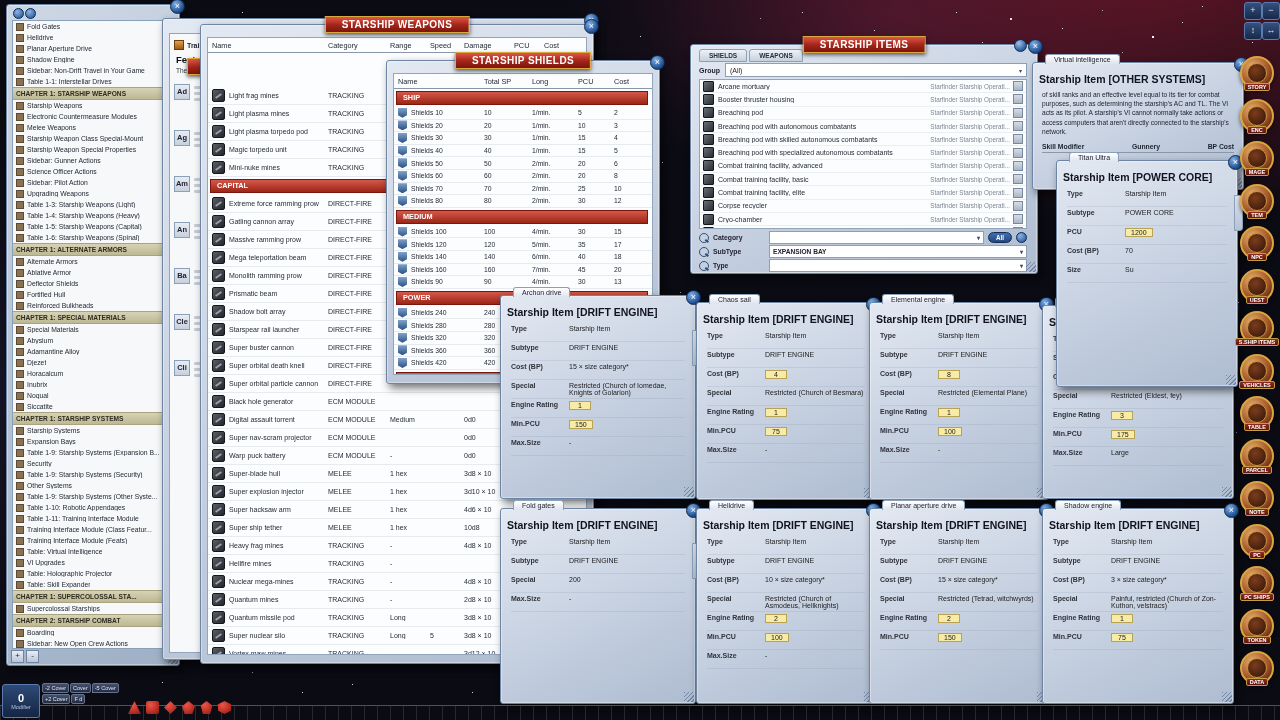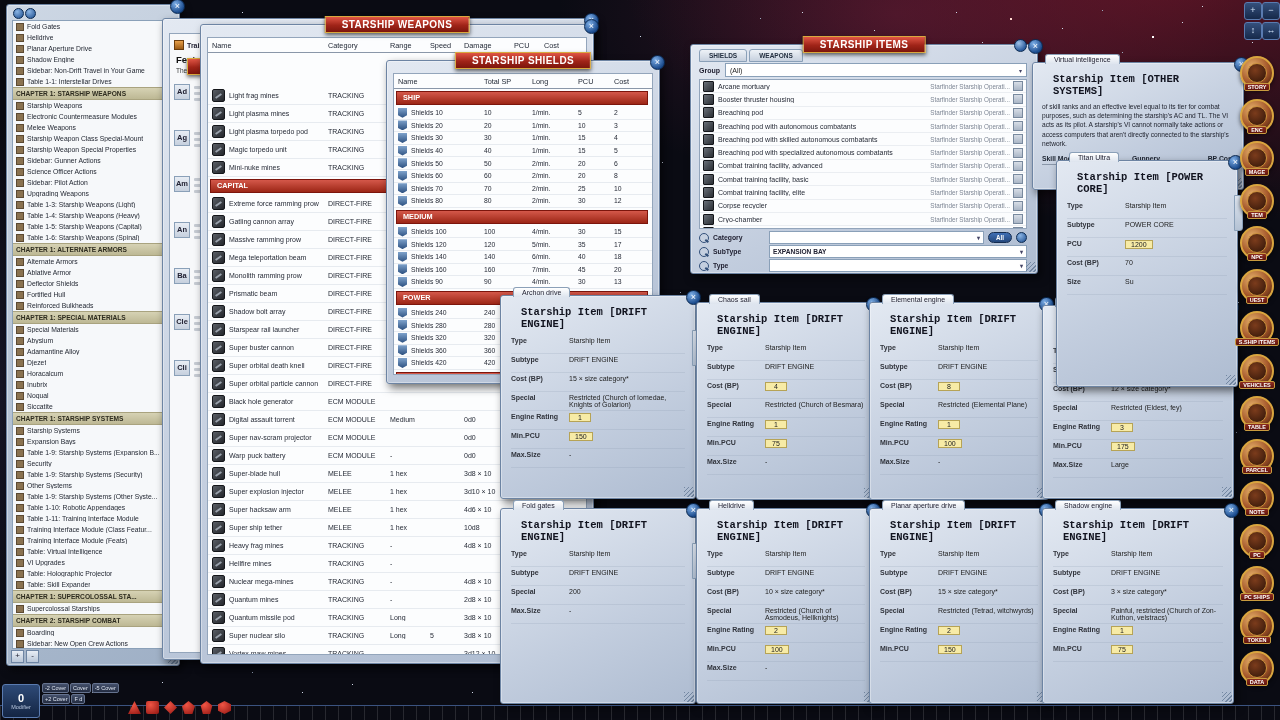--- a/index.html
+++ b/index.html
@@ -33,21 +33,21 @@
     box-shadow:0 2px 4px rgba(0,0,0,.6);z-index:4;}
   .ribbon.left{left:24px;transform:none;margin-top:48px;}
   .close-btn{position:absolute;top:-6px;right:-6px;width:13px;height:13px;border-radius:50%;
     background:radial-gradient(circle at 35% 30%,#7fb0e8,#1c4c8e 70%);border:1px solid #0b2a52;
     color:#fff;font-size:9px;line-height:12px;text-align:center;z-index:6;cursor:pointer;}
   .pin-btn{position:absolute;top:-6px;right:10px;width:11px;height:11px;border-radius:50%;
     background:radial-gradient(circle at 35% 30%,#9fc2e8,#2c5c9e 70%);border:1px solid #0b2a52;z-index:6;}
   .wtab{position:absolute;top:-9px;left:12px;background:linear-gradient(#ffffff,#dde4ee);
     border:1px solid #8ba0b8;border-bottom:none;font-size:7px;padding:1px 8px;
     border-radius:3px 3px 0 0;color:#223;z-index:3;white-space:nowrap;}
-  .wheading{font-weight:bold;font-size:10.5px;color:#11131f;margin:10px 10px 5px 20px;font-family:Liberation Mono, monospace;}
+  .wheading{font-weight:bold;font-size:10.5px;color:#11131f;margin:10px 10px 5px 6px;}
   .grip{position:absolute;right:1px;bottom:1px;width:10px;height:10px;opacity:.7;
     background:repeating-linear-gradient(135deg,#5a718e 0 1px,transparent 1px 3px);}
   .side-tab{position:absolute;right:-6px;top:34px;width:7px;height:34px;
     background:linear-gradient(#dde4ee,#b4c2d4);border:1px solid #8aa0b8;border-radius:0 3px 3px 0;}
 
   .win-inner{position:absolute;inset:12px 6px 8px 6px;background:#fcfdfe;border:1px solid #93a5bb;overflow:hidden;}
 
   
   .nav-window{left:6px;top:4px;width:172px;height:660px;z-index:10;
     background:linear-gradient(150deg,#cdd7e4,#9fb0c6);}

